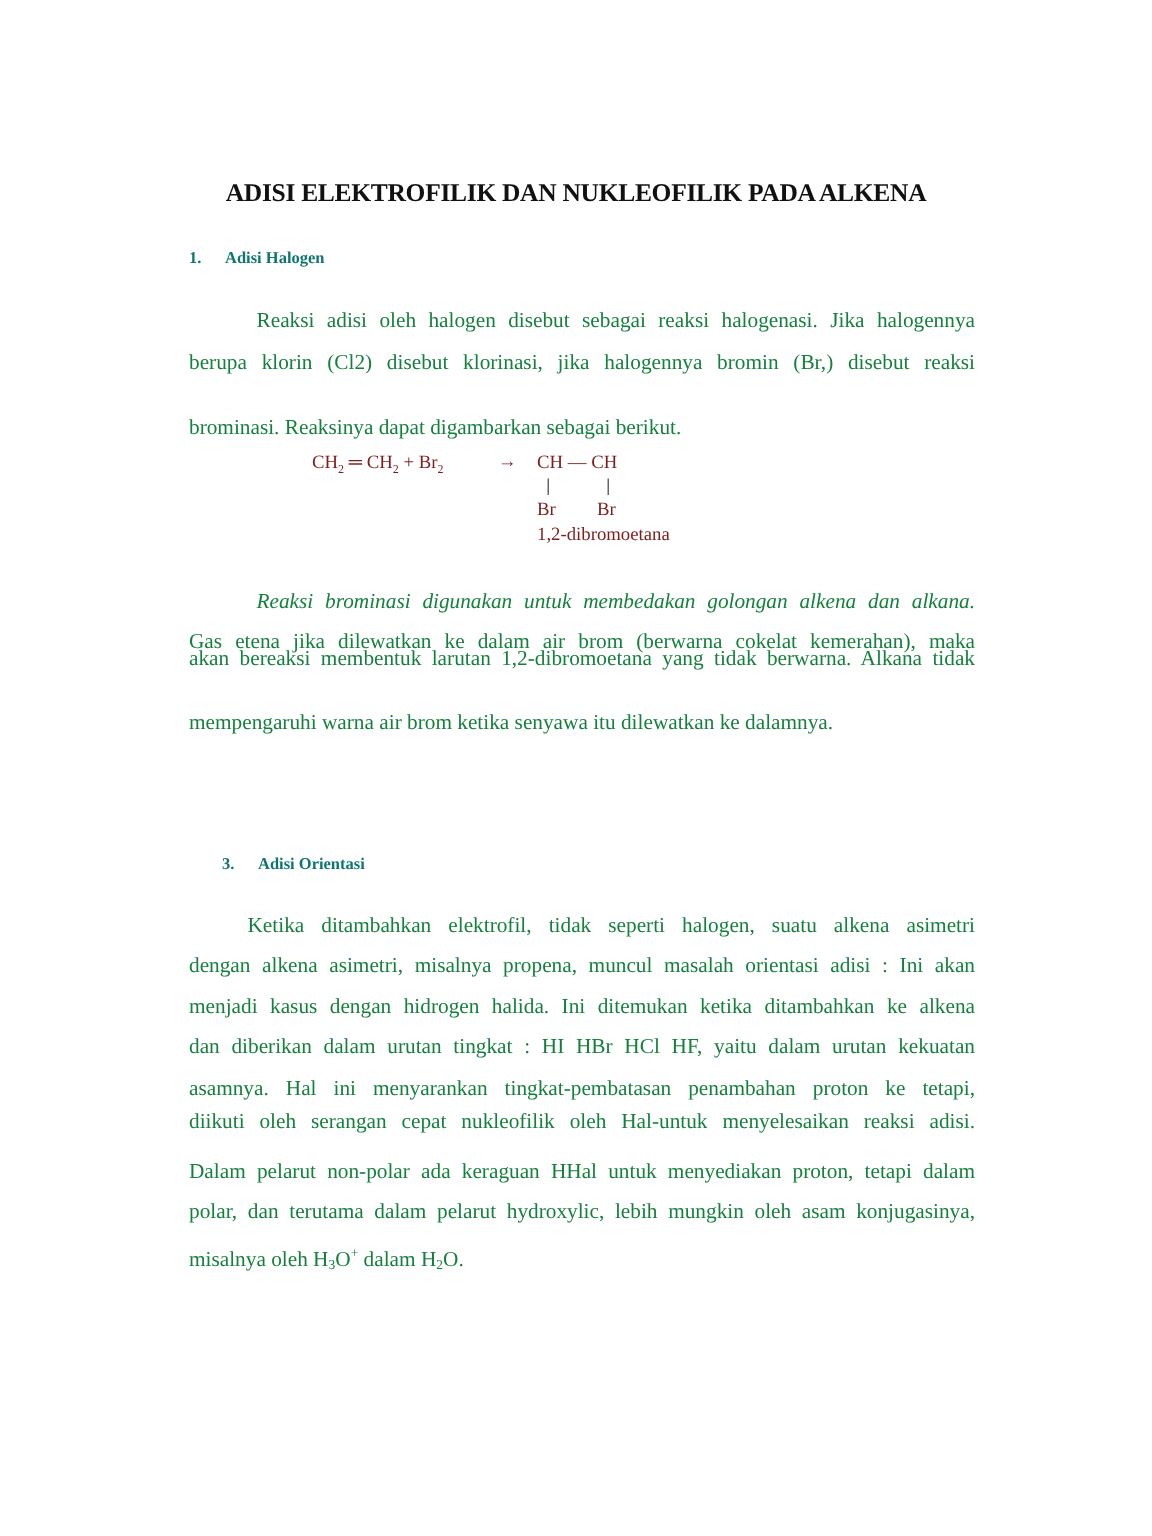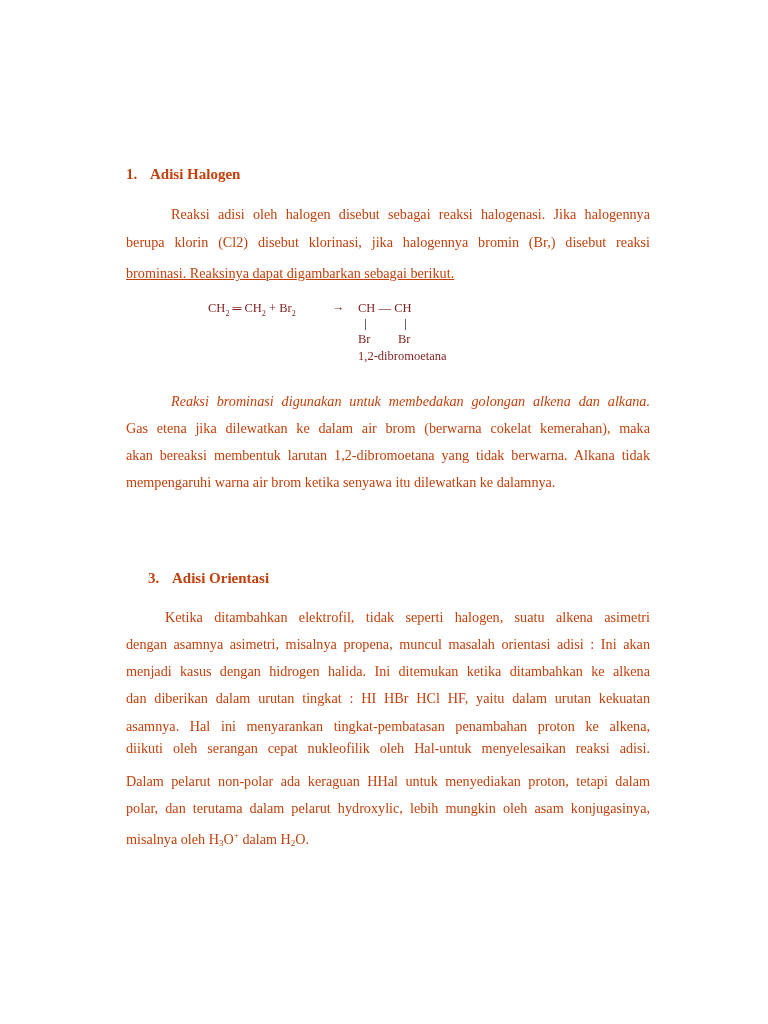--- a/index.html
+++ b/index.html
@@ -29,35 +29,35 @@
       font-weight: bold;
       font-size: 17px;
       letter-spacing: -0.2px;
       color: #111;
       white-space: nowrap;
     }
     .heading {
       position: absolute;
       left: 126px;
       font-weight: bold;
-      font-size: 15px;
-      color: #c2410c;
+      font-size: 11px;
+      color: #0f766e;
       white-space: nowrap;
     }
     .heading .num {
       display: inline-block;
       width: 24px;
     }
     .para-line {
       position: absolute;
       left: 126px;
       width: 524px;
       font-size: 14.2px;
       line-height: 20px;
-      color: #c2410c;
+      color: #15803d;
       white-space: nowrap;
       text-align: justify;
       text-align-last: justify;
     }
     .para-line.last {
       text-align-last: left;
     }
     .para-line.indent1 { left: 171px; width: 479px; }
     .para-line.indent2 { left: 165px; width: 485px; }
 
@@ -85,29 +85,30 @@
     }
     sup, sub { line-height: 0; }
     .chem-sub { font-size: 9px; vertical-align: -2px; }
     .chem-sup { font-size: 9px; vertical-align: 6px; }
   </style>
 </head>
 <body>
 
 <div class="page">
 
+  <div class="title">ADISI ELEKTROFILIK DAN NUKLEOFILIK PADA ALKENA</div>
 
   <div class="heading" style="top:166px;">
     <span class="num">1.</span><span>Adisi Halogen</span>
   </div>
 
   <div>
     <div class="para-line indent1" style="top:204px;">Reaksi adisi oleh halogen disebut sebagai reaksi halogenasi. Jika halogennya</div>
     <div class="para-line" style="top:232px;">berupa klorin (Cl2) disebut klorinasi, jika halogennya bromin (Br,) disebut reaksi</div>
-    <div class="para-line last" style="top:263px;text-decoration:underline;">brominasi. Reaksinya dapat digambarkan sebagai berikut.</div>
+    <div class="para-line last" style="top:275px;">brominasi. Reaksinya dapat digambarkan sebagai berikut.</div>
   </div>
 
   <div class="equation">
     <div class="eq-row" style="left:0; top:2px;">
       <span>CH</span><sub>2</sub>
       <span style="font-weight:bold;">═</span>
       <span>CH</span><sub>2</sub>
       <span>+</span>
       <span>Br</span><sub>2</sub>
     </div>
@@ -120,35 +121,35 @@
     <div class="bond-v" style="left:157px; top:20px;"></div>
     <div class="bond-v" style="left:197px; top:20px;"></div>
     <div class="eq-row" style="left:150px; top:33px;">Br</div>
     <div class="eq-row" style="left:190px; top:33px;">Br</div>
     <div class="eq-row" style="left:150px; top:50px;">1,2-dibromoetana</div>
   </div>
 
   <div>
     <div class="para-line indent1" style="top:391px;font-style:italic;">Reaksi brominasi digunakan untuk membedakan golongan alkena dan alkana.</div>
     <div class="para-line" style="top:418px;">Gas etena jika dilewatkan ke dalam air brom (berwarna cokelat kemerahan), maka</div>
-    <div class="para-line" style="top:445px;">akan bereaksi membentuk larutan 1,2-dibromoetana yang tidak berwarna. Alkana tidak</div>
+    <div class="para-line" style="top:429px;">akan bereaksi membentuk larutan 1,2-dibromoetana yang tidak berwarna. Alkana tidak</div>
     <div class="para-line last" style="top:472px;">mempengaruhi warna air brom ketika senyawa itu dilewatkan ke dalamnya.</div>
   </div>
 
 
   <div class="heading" style="left:148px; top:570px;">
     <span class="num">3.</span><span>Adisi Orientasi</span>
   </div>
 
   <div>
     <div class="para-line indent2" style="top:607px;">Ketika ditambahkan elektrofil, tidak seperti halogen, suatu alkena asimetri</div>
-    <div class="para-line" style="top:634px;">dengan asamnya asimetri, misalnya propena, muncul masalah orientasi adisi : Ini akan</div>
+    <div class="para-line" style="top:634px;">dengan alkena asimetri, misalnya propena, muncul masalah orientasi adisi : Ini akan</div>
     <div class="para-line" style="top:661px;">menjadi kasus dengan hidrogen halida. Ini ditemukan ketika ditambahkan ke alkena</div>
     <div class="para-line" style="top:688px;">dan diberikan dalam urutan tingkat : HI HBr HCl HF, yaitu dalam urutan kekuatan</div>
-    <div class="para-line" style="top:716px;">asamnya. Hal ini menyarankan tingkat-pembatasan penambahan proton ke alkena,</div>
+    <div class="para-line" style="top:716px;">asamnya. Hal ini menyarankan tingkat-pembatasan penambahan proton ke tetapi,</div>
     <div class="para-line" style="top:738px;">diikuti oleh serangan cepat nukleofilik oleh Hal-untuk menyelesaikan reaksi adisi.</div>
     <div class="para-line" style="top:771px;">Dalam pelarut non-polar ada keraguan HHal untuk menyediakan proton, tetapi dalam</div>
     <div class="para-line" style="top:798px;">polar, dan terutama dalam pelarut hydroxylic, lebih mungkin oleh asam konjugasinya,</div>
     <div class="para-line last" style="top:825px;">
       <span>misalnya oleh H</span><span class="chem-sub">3</span><span>O</span><span class="chem-sup">+</span><span> dalam H</span><span class="chem-sub">2</span><span>O.</span>
     </div>
   </div>
 
 </div>
 

